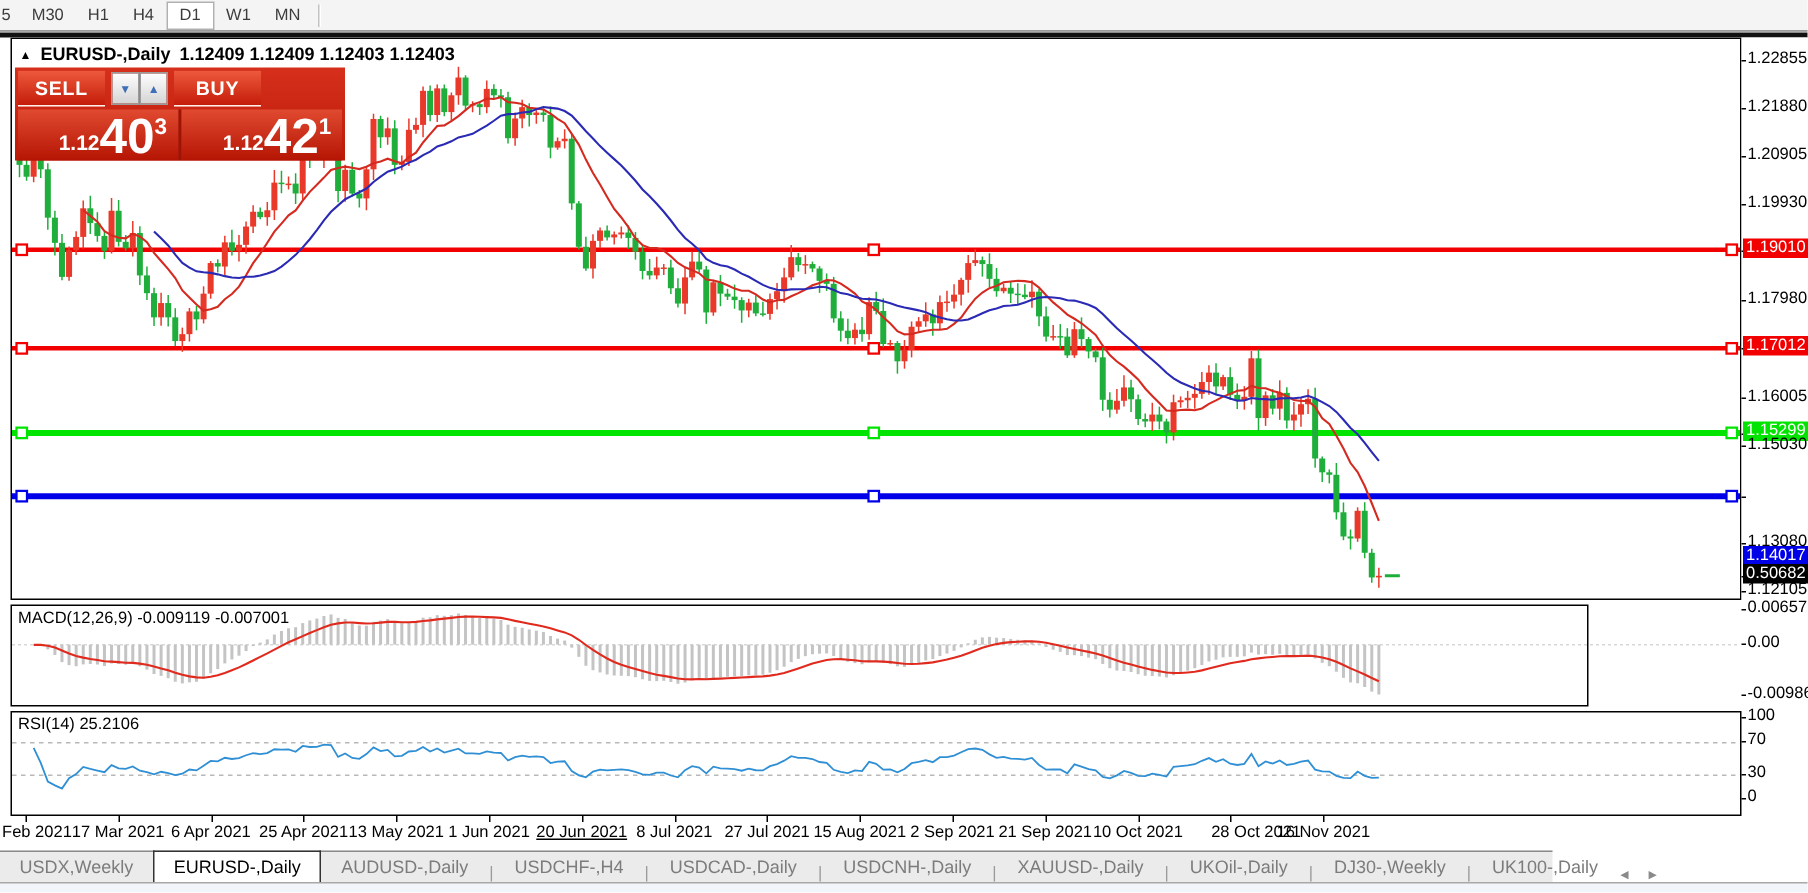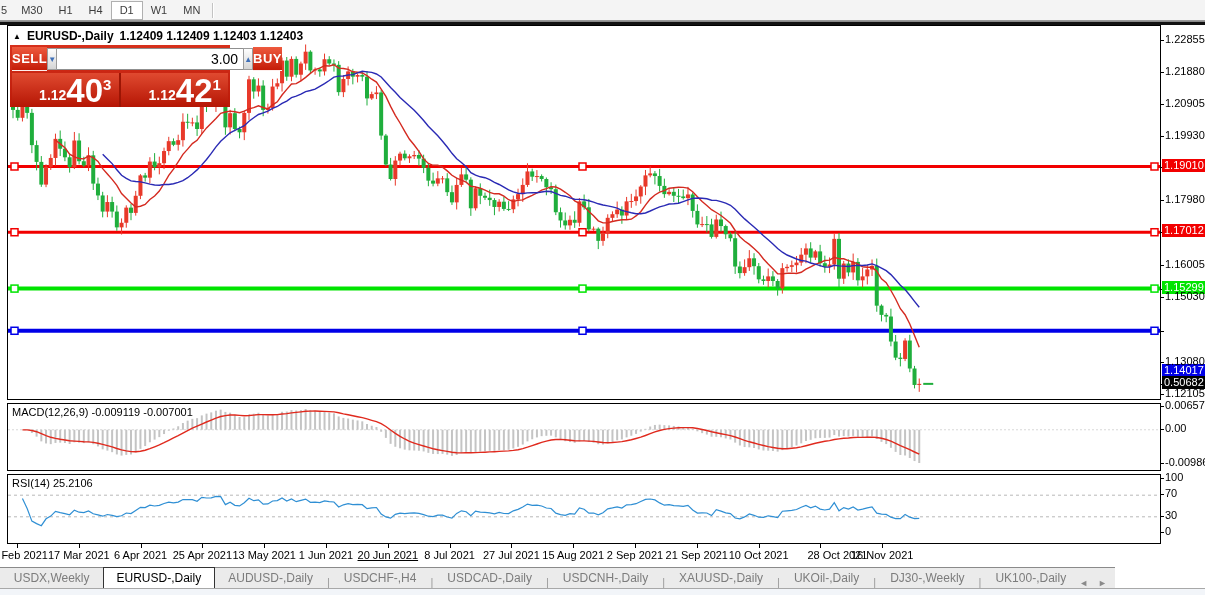--- a/index.html
+++ b/index.html
@@ -12,21 +12,21 @@
     font-size:11px; color:#3c3c3c; cursor:default; }
   .tf-btn.first { padding:0 6px 0 1px; }
   .tf-btn.active { background:#fff; border:1px solid #b0b0b0; }
   .tf-sep { width:2px; height:15px; border-left:1px solid #c3c3c3; border-right:1px solid #fff; margin:0 4px; }
   #top-dark-bar { position:absolute; left:0; top:21px; width:1205px; height:4px;
     background:linear-gradient(#8a8a8a 1px,#111 1px); }
   
   .pane { position:absolute; background:#fff; border:1px solid #000; }
   #main-pane  { left:7; }
   #main-pane  { left:7px; top:25px; width:1154px; height:375px; }
-  #macd-pane  { left:7px; top:403px; width:1154px; height:68px; }
+  #macd-pane  { left:7px; top:403px; width:1052px; height:68px; }
   #rsi-pane   { left:7px; top:474px; width:1154px; height:70px; }
   .pane svg { position:absolute; left:0; top:0; }
   .ind-label { position:absolute; left:4px; top:2px; font-size:11px; color:#000; white-space:nowrap; }
   
   #chart-title { position:absolute; left:5px; top:3px; font-size:12px; font-weight:600; color:#000;
     display:flex; align-items:center; gap:6px; white-space:nowrap; }
   #chart-title .tri { font-size:8px; margin-top:1px; }
   
   #trade-widget { position:absolute; left:2px; top:19px; width:220px; height:62px;
     background:linear-gradient(#d6301c,#bb1a08); padding:2px; }
@@ -50,21 +50,21 @@
   
   #price-axis { position:absolute; left:1161px; top:25px; width:44px; height:434px; background:#fff; }
   .ax-label { position:absolute; left:4px; font-size:11px; color:#000; white-space:nowrap; }
   .ax-tick  { position:absolute; left:0; width:3px; height:1px; background:#000; }
   .ax-badge { position:absolute; left:1px; font-size:11px; color:#fff; padding:0 2px 1px 2px; white-space:nowrap; }
   
   #date-axis { position:absolute; left:7px; top:544px; width:1154px; height:23px; background:#fff; }
   .d-tick  { position:absolute; top:0; width:1px; height:4px; background:#000; }
   .d-label { position:absolute; top:5px; font-size:11px; color:#000; white-space:nowrap; transform:translateX(-50%); }
   
-  #tab-bar { position:absolute; left:0; top:567px; width:1115px; height:21px;
+  #tab-bar { position:absolute; left:0; top:567px; width:1035px; height:21px;
     background:#ebebeb; border-top:1px solid #8a8a8a; display:flex; align-items:flex-end; }
   .tab { height:20px; padding:0 13px; display:flex; align-items:center; font-size:12px; color:#7c7c7c; cursor:pointer; white-space:nowrap; }
   .tab.active { background:#fff; border:1px solid #333; border-bottom:none; color:#000; height:21px; }
   .tab-sep { color:#9a9a9a; font-size:11px; padding:0 1px; margin-top:2px; }
   #tab-spacer { width:28px; }
   #tab-scroll { margin-left:auto; display:flex; gap:10px; padding-right:8px; align-items:center; }
   .scroll-arrow { font-size:9px; color:#8a8a8a; cursor:pointer; }
   
   #bottom-strip { position:absolute; left:0; top:588px; width:1205px; height:7px;
     background:#f2f5f9; border-top:1px solid #a8a8a8; }
@@ -507,21 +507,20 @@
   <div id="chart-title">
     <span class="tri">▲</span>
     <span>EURUSD-,Daily</span>
     <span>1.12409 1.12409 1.12403 1.12403</span>
   </div>
   <div id="trade-widget">
     <div id="tw-row1">
       <div class="tw-btn">SELL</div>
       <div class="gap"></div>
       <div class="tw-spin">▼</div>
-      <input id="tw-vol" value="3.00" style="">
       <div class="tw-spin">▲</div>
       <div class="gap"></div>
       <div class="tw-btn">BUY</div>
     </div>
     <div id="tw-row2">
       <div class="tw-price">
         <span class="small">1.12</span>
           <span class="big">40</span>
           <span class="sup">3</span>
       </div>

